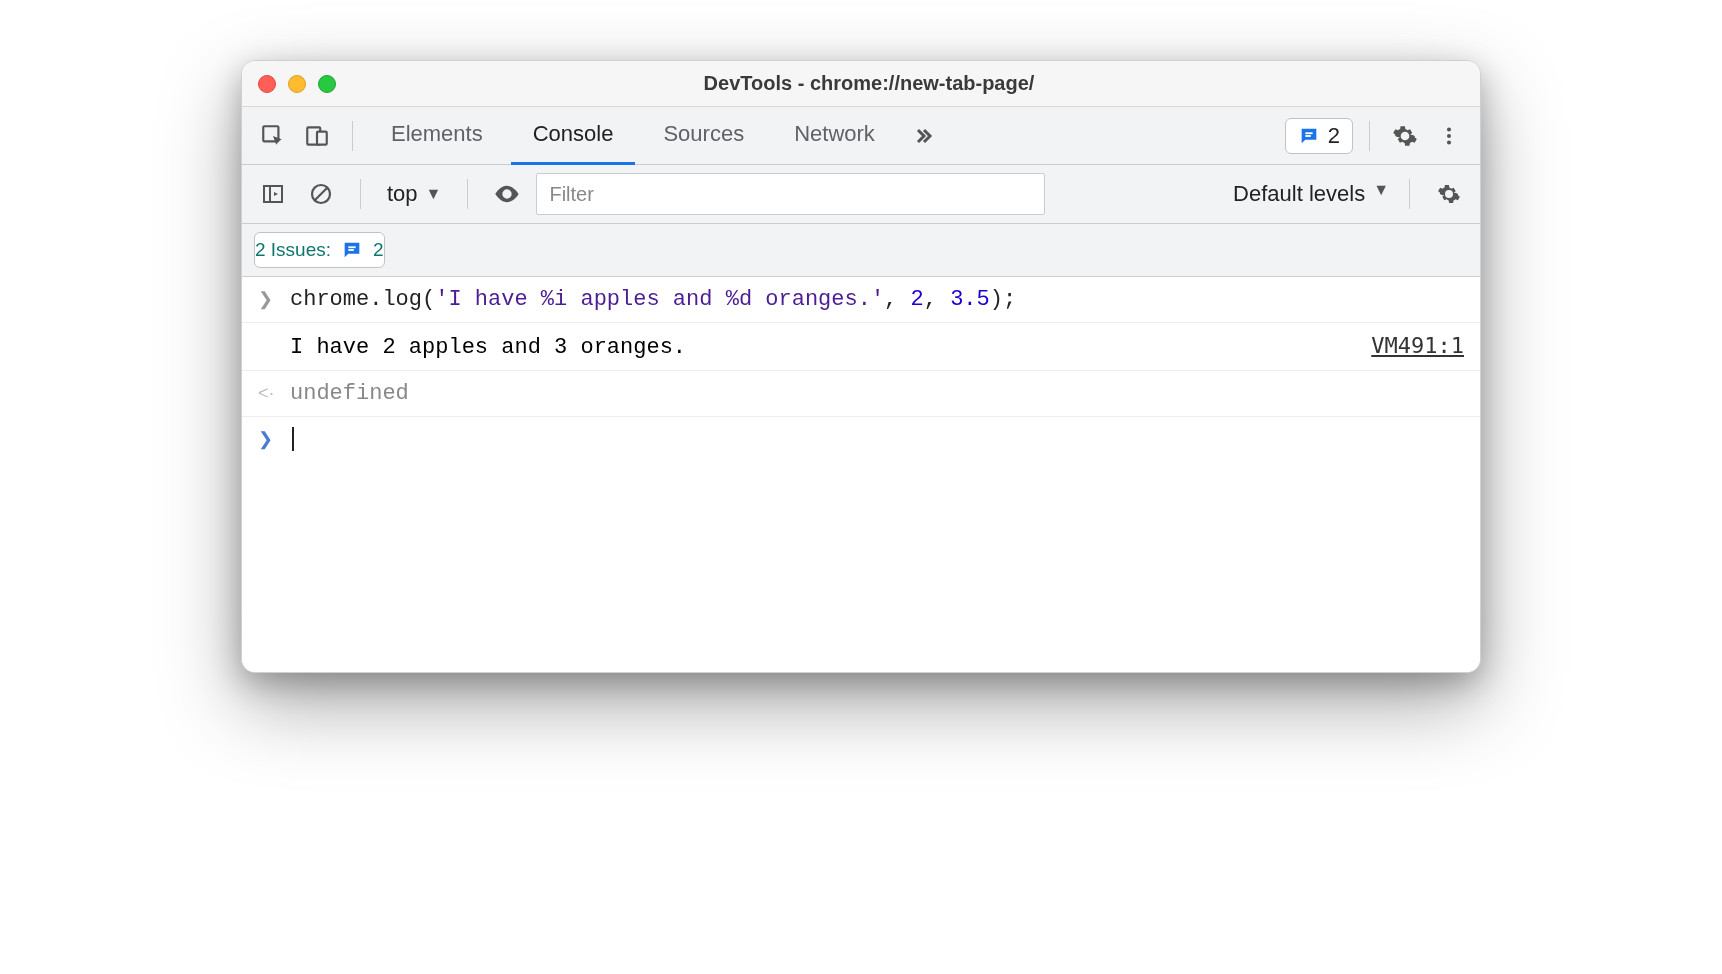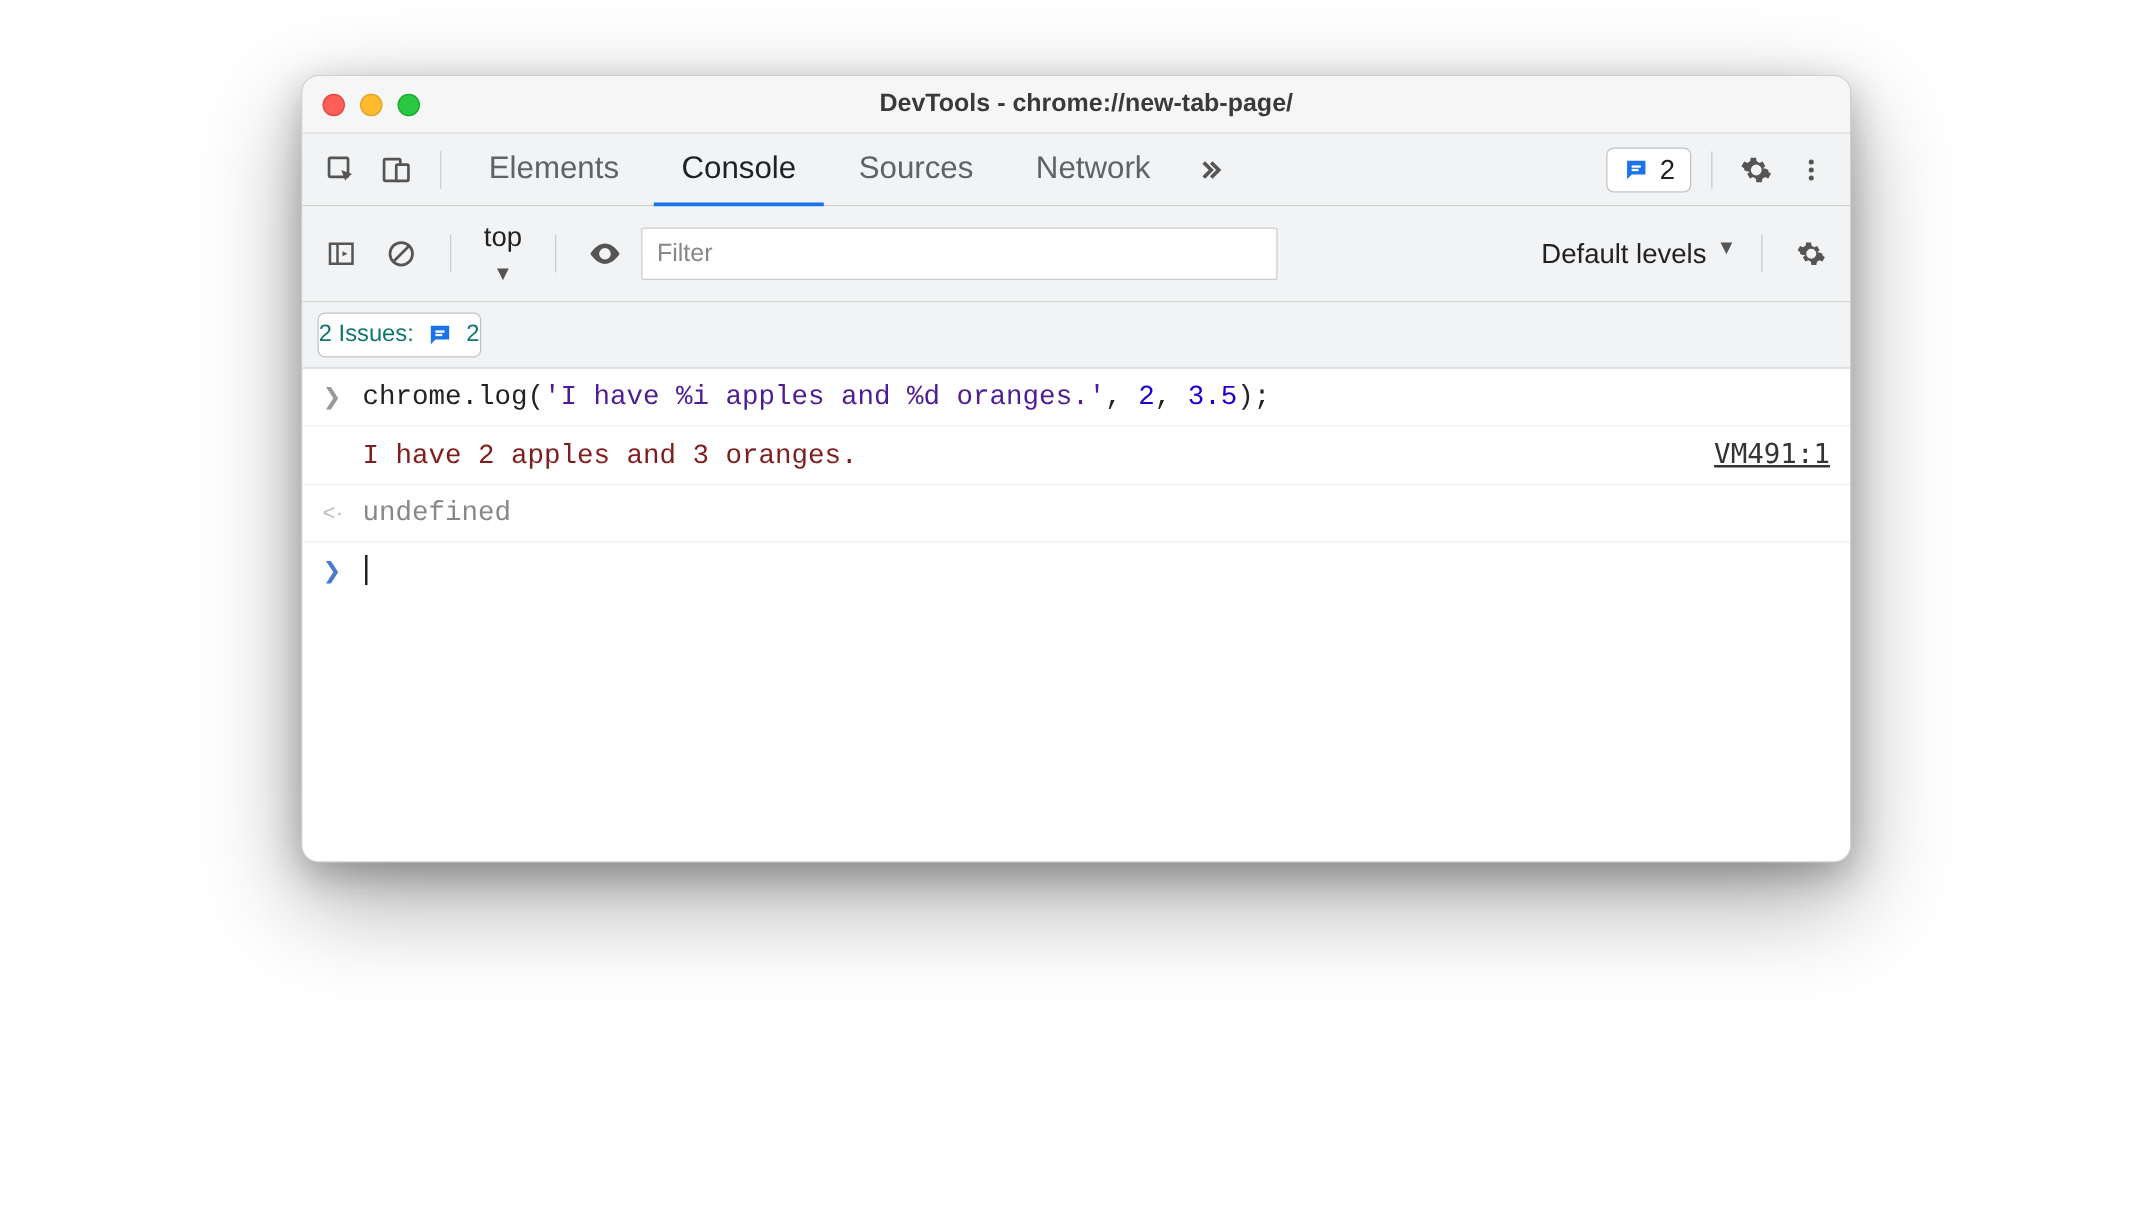--- a/index.html
+++ b/index.html
@@ -48,40 +48,40 @@
   padding: 0 12px;
   gap: 6px;
 }
 .iconbtn {
   display: inline-flex; align-items: center; justify-content: center;
   width: 38px; height: 38px; color: #555; cursor: pointer; border-radius: 4px;
 }
 .divider { width: 1px; height: 30px; background: #ccc; margin: 0 10px; }
 .tab {
   padding: 12px 22px; height: 58px; display: inline-flex; align-items: center;
-  font-size: 25px; color: #5f6368; cursor: pointer;
+  font-size: 22px; color: #5f6368; cursor: pointer;
   border-bottom: 3px solid transparent;
 }
 .tab.active { color: #202124; border-bottom: 3px solid #1a73e8; font-weight: 400; }
 .tabspacer { flex: 1; }
 .issues-pill {
   display: inline-flex; align-items: center; gap: 8px;
   border: 1px solid #bfc3c7; border-radius: 6px; padding: 4px 12px;
   font-size: 22px; color: #222; cursor: pointer; background: #fff;
 }
 .issues-pill svg { color: #1a73e8; }
 
 .toolbar {
   display: flex; align-items: center;
   background: #f1f3f4; border-bottom: 1px solid #cdcdcd;
   padding: 8px 12px; gap: 10px; flex-wrap: wrap;
 }
 .ctx {
   display: inline-flex; align-items: center; gap: 8px;
-  font-size: 22px; color: #222; cursor: pointer; padding: 4px 6px; flex-direction: column;
+  font-size: 22px; color: #222; cursor: pointer; padding: 4px 6px;
 }
 .tri { font-size: 16px; color: #555; }
 .filter {
   height: 42px; width: 509px; border: 1px solid #ccc; background: #fff;
   border-radius: 2px; font-size: 20px; padding: 0 12px; color: #333;
 }
 .filter::placeholder { color: #888; }
 .levels { font-size: 22px; color: #222; cursor: pointer; display: inline-flex; align-items: flex-start; gap: 8px; }
 
 .issuesrow {
@@ -97,21 +97,21 @@
 
 .console { background: #fff; font-family: Menlo, Consolas, "Courier New", monospace; font-size: 22px; }
 .row { display: flex; align-items: baseline; padding: 10px 16px; border-bottom: 1px solid #eee; gap: 14px; }
 .row.noborder { border-bottom: none; }
 .gutter { width: 18px; flex-shrink: 0; color: #999; font-family: -apple-system, sans-serif; font-size: 18px; }
 .gutter.blue { color: #4a7bd0; }
 .code .fn { color: #222; }
 .code .str { color: #4c1d95; }
 .code .num { color: #1c00cf; }
 .code .p { color: #222; }
-.outtext { color: #7f1d1d; }
+.outtext { color: #000000; }
 .srclink { margin-left: auto; color: #333; text-decoration: underline; cursor: pointer; font-family: Menlo, monospace; }
 .undef { color: #888; }
 .cursor { display:inline-block; width: 2px; height: 24px; background: #222; vertical-align: middle; margin-left: 2px; }
 .padarea { height: 210px; }
 
 svg { display: block; }
 </style>
 </head>
 <body>
 

